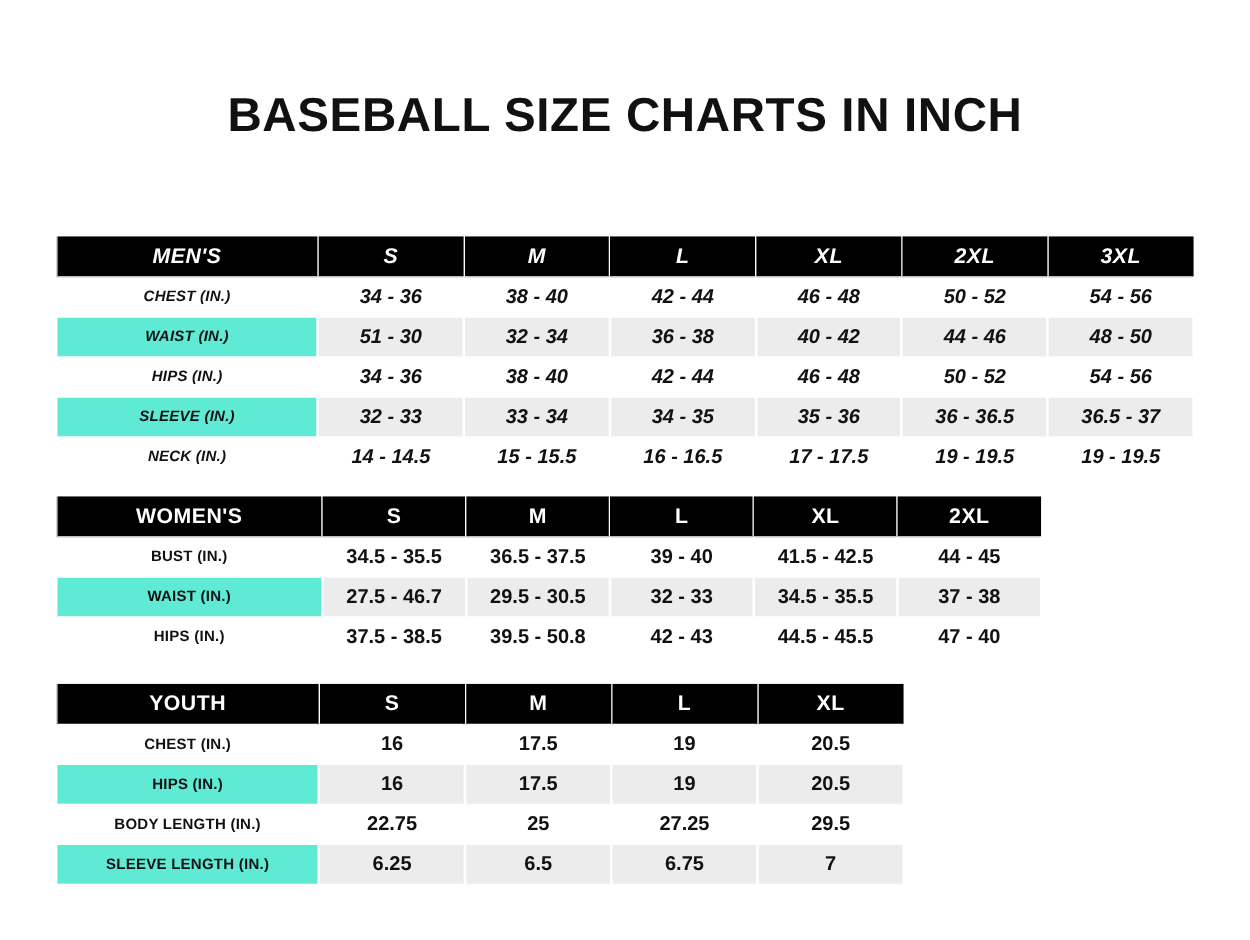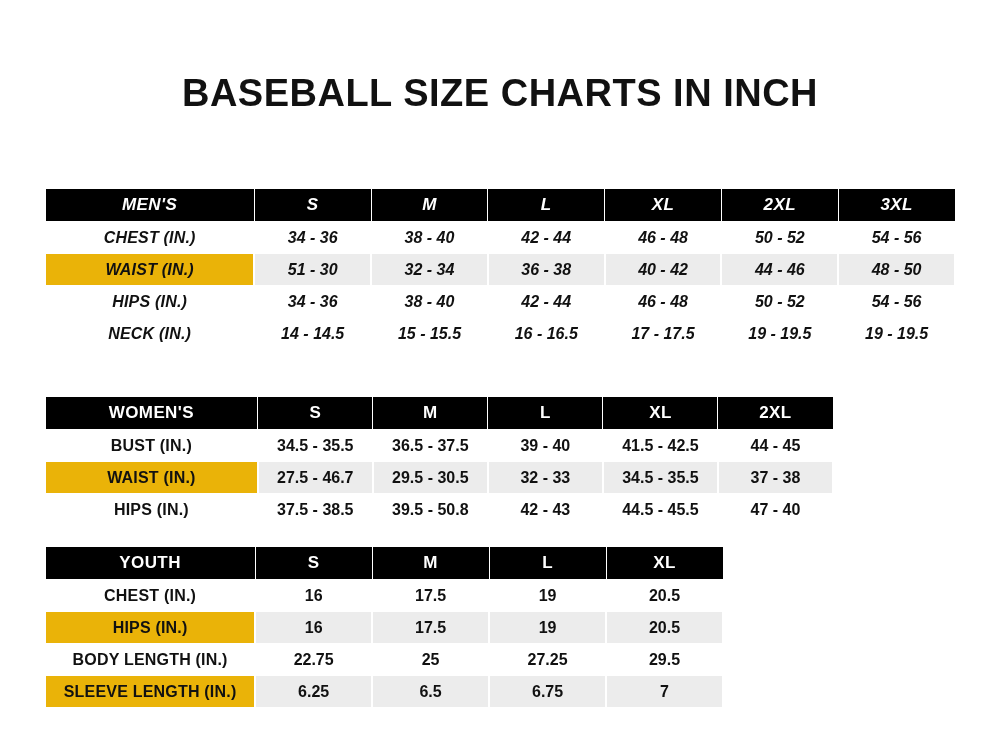--- a/index.html
+++ b/index.html
@@ -65,25 +65,25 @@
 
   .chart tbody tr.odd td {
     background: #ffffff;
   }
   .chart tbody tr.even td {
     background: #ececec;
   }
   .chart tbody td.rowlabel {
     background: #ffffff;
     text-align: center;
-    font-size: 16px;
+    font-size: 12px;
     letter-spacing: 0.2px;
   }
   .chart tbody tr.even td.rowlabel {
-    background: #eab308;
+    background: #5eead4;
   }
   .chart tbody td {
     border-left: 2px solid #ffffff;
     border-right: 2px solid #ffffff;
     border-top: 1px solid #ffffff;
     border-bottom: 1px solid #ffffff;
   }
 
   
   #chart-mens   { top: 188px; left: 44px; width: 912px; font-style: italic; }
@@ -139,20 +139,29 @@
         </tr>
         <tr class="odd">
           <td class="rowlabel">HIPS (IN.)</td>
           <td>34 - 36</td>
           <td>38 - 40</td>
           <td>42 - 44</td>
           <td>46 - 48</td>
           <td>50 - 52</td>
           <td>54 - 56</td>
         </tr>
+        <tr class="even">
+          <td class="rowlabel">SLEEVE (IN.)</td>
+          <td>32 - 33</td>
+          <td>33 - 34</td>
+          <td>34 - 35</td>
+          <td>35 - 36</td>
+          <td>36 - 36.5</td>
+          <td>36.5 - 37</td>
+        </tr>
         <tr class="odd">
           <td class="rowlabel">NECK (IN.)</td>
           <td>14 - 14.5</td>
           <td>15 - 15.5</td>
           <td>16 - 16.5</td>
           <td>17 - 17.5</td>
           <td>19 - 19.5</td>
           <td>19 - 19.5</td>
         </tr>
       </tbody>

